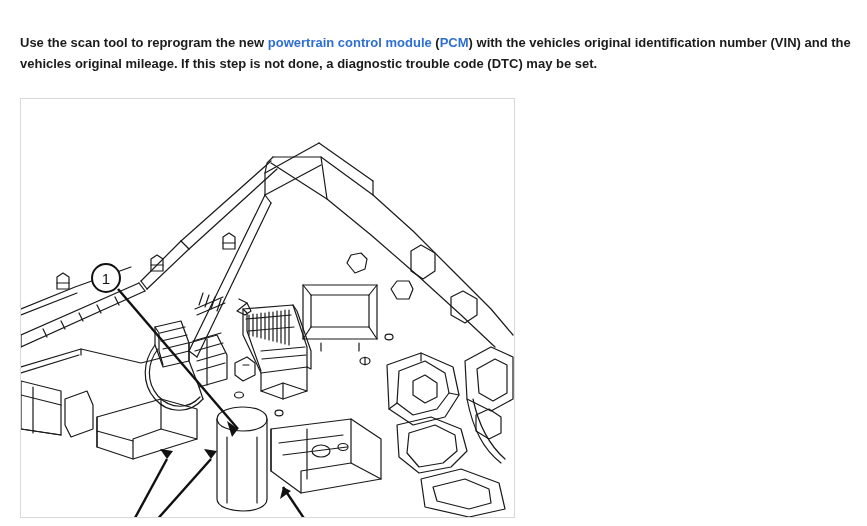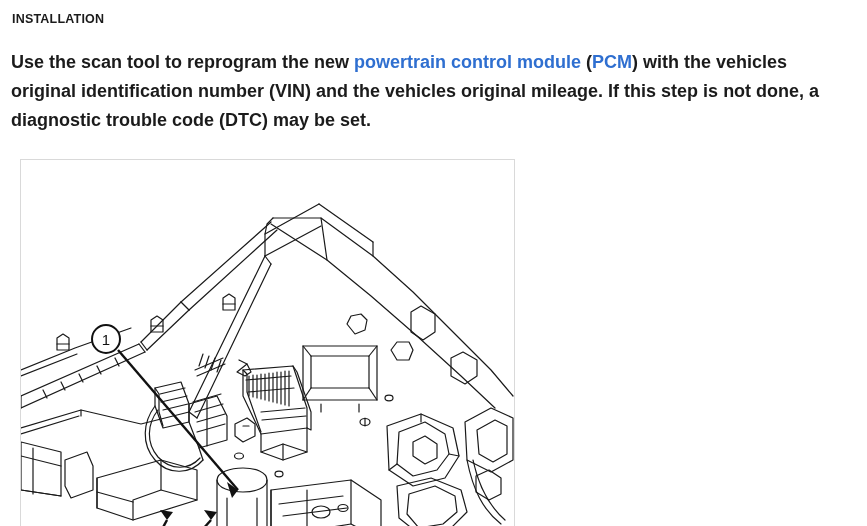--- a/index.html
+++ b/index.html
@@ -18,22 +18,22 @@
     padding: 10px 10px 0 10px;
   }
   .section-title {
     font-size: 12.5px;
     font-weight: bold;
     letter-spacing: 0.2px;
     color: #1b1b1b;
     margin: 2px 0 0 2px;
   }
   .body-text {
-    margin: 22px 0 0 1px;
-    font-size: 18px;
+    margin: 22px 0 0 10px;
+    font-size: 13px;
     font-weight: bold;
     line-height: 1.62;
     color: #1b1b1b;
     max-width: 852px;
   }
   .link {
     color: #2f6fd0;
     font-weight: bold;
     text-decoration: none;
     cursor: pointer;
@@ -55,21 +55,20 @@
     font-size: 15px;
     font-weight: normal;
     fill: #111;
   }
 </style>
 </head>
 <body>
 
 <div class="page">
 
-  <div class="section-title">INSTALLATION</div>
 
   <p class="body-text">
     <span>Use the scan tool to reprogram the new </span><a class="link" href="#">powertrain control module</a><span> (</span><a class="link" href="#">PCM</a><span>) with the vehicles original identification number (VIN) and the vehicles original mileage. If this step is not done, a diagnostic trouble code (DTC) may be set.</span>
   </p>
 
   <div class="figure-frame">
     <svg width="493" height="418" viewBox="0 0 493 418" xmlns="http://www.w3.org/2000/svg">
       <g fill="none" stroke="#1a1a1a" stroke-width="1.2" stroke-linejoin="round" stroke-linecap="round">
 
         <path d="M252 58 L300 58 L352 96 L392 132 L430 170 L470 210 L492 236"></path>

